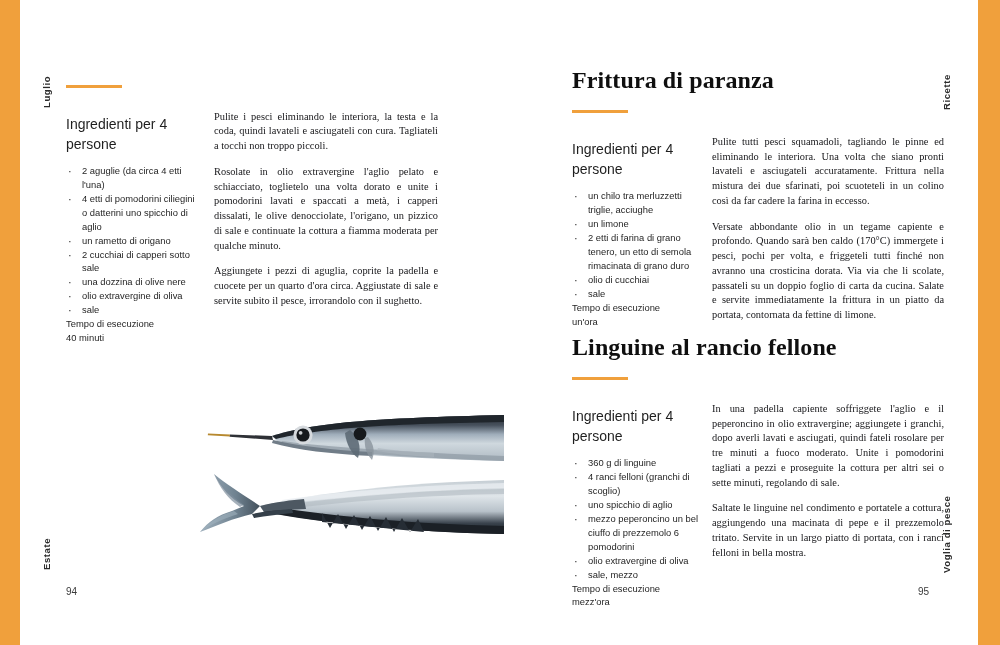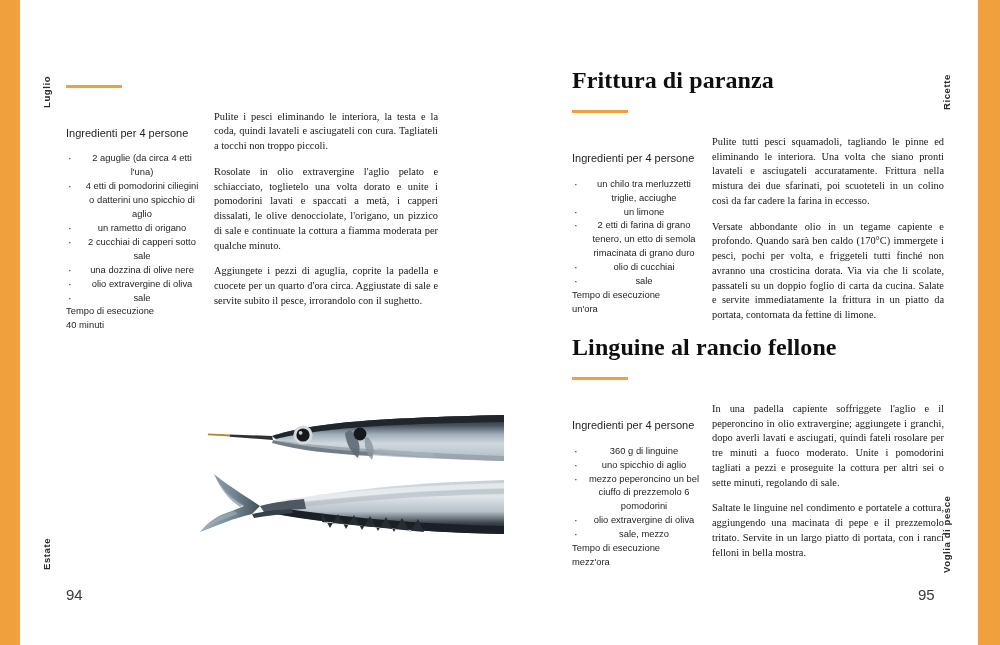--- a/index.html
+++ b/index.html
@@ -43,21 +43,21 @@
 
   #label-luglio   { left: 41px;  top: 108px; }
   #label-estate   { left: 41px;  top: 570px; }
   #label-ricette  { left: 941px; top: 110px; }
   #label-voglia   { left: 941px; top: 573px; }
 
   
   .folio {
     position: absolute;
     font-family: "Liberation Sans", sans-serif;
-    font-size: 15px;
+    font-size: 10px;
     color: #3a3a3a;
   }
   #folio-left  { left: 66px;  top: 586px; }
   #folio-right { left: 918px; top: 586px; }
 
   
   .recipe {
     position: absolute;
   }
   #recipe-aguglie  { left: 66px;  top: 66px;  width: 372px; }
@@ -97,39 +97,38 @@
     box-sizing: border-box;
   }
   .col-body {
     flex: 1;
   }
   #recipe-frittura .col-ingredients,
   #recipe-linguine .col-ingredients { width: 140px; flex: 0 0 140px; }
 
   .ing-heading {
     font-family: "Liberation Sans", sans-serif;
-    font-size: 11px;
+    font-size: 14px;
     color: #1f1f1f;
     line-height: 1.45;
-    margin: 16px 0 10px 0;
+    margin: 4px 0 10px 0;
   }
   ul.ing-list {
     list-style: none;
     margin: 0;
     padding: 0;
   }
   ul.ing-list li {
     position: relative;
     font-family: "Liberation Sans", sans-serif;
     font-size: 9.4px;
     line-height: 1.48;
     color: #1f1f1f;
     padding-left: 16px;
     margin-bottom: 0px;
-    text-align: center;
   }
   ul.ing-list li.bulleted::before {
     content: "·";
     position: absolute;
     left: 2px;
     top: -1px;
     font-size: 11px;
     color: #1f1f1f;
   }
 
@@ -294,20 +293,21 @@
   </div>
 
   <div class="recipe" id="recipe-linguine">
     <h1 class="recipe-title">Linguine al rancio fellone</h1>
     <div class="title-rule"></div>
     <div class="cols">
       <div class="col-ingredients">
         <p class="ing-heading">Ingredienti per 4 persone</p>
         <ul class="ing-list">
             <li class="bulleted">360 g di linguine</li>
+            <li class="bulleted">4 ranci felloni (granchi di scoglio)</li>
             <li class="bulleted">uno spicchio di aglio</li>
             <li class="bulleted">mezzo peperoncino un bel ciuffo di prezzemolo 6 pomodorini</li>
             <li class="bulleted">olio extravergine di oliva</li>
             <li class="bulleted">sale, mezzo</li>
           </ul>
         <div class="tempo">
           <div>Tempo di esecuzione</div>
           <div>mezz'ora</div>
         </div>
       </div>

